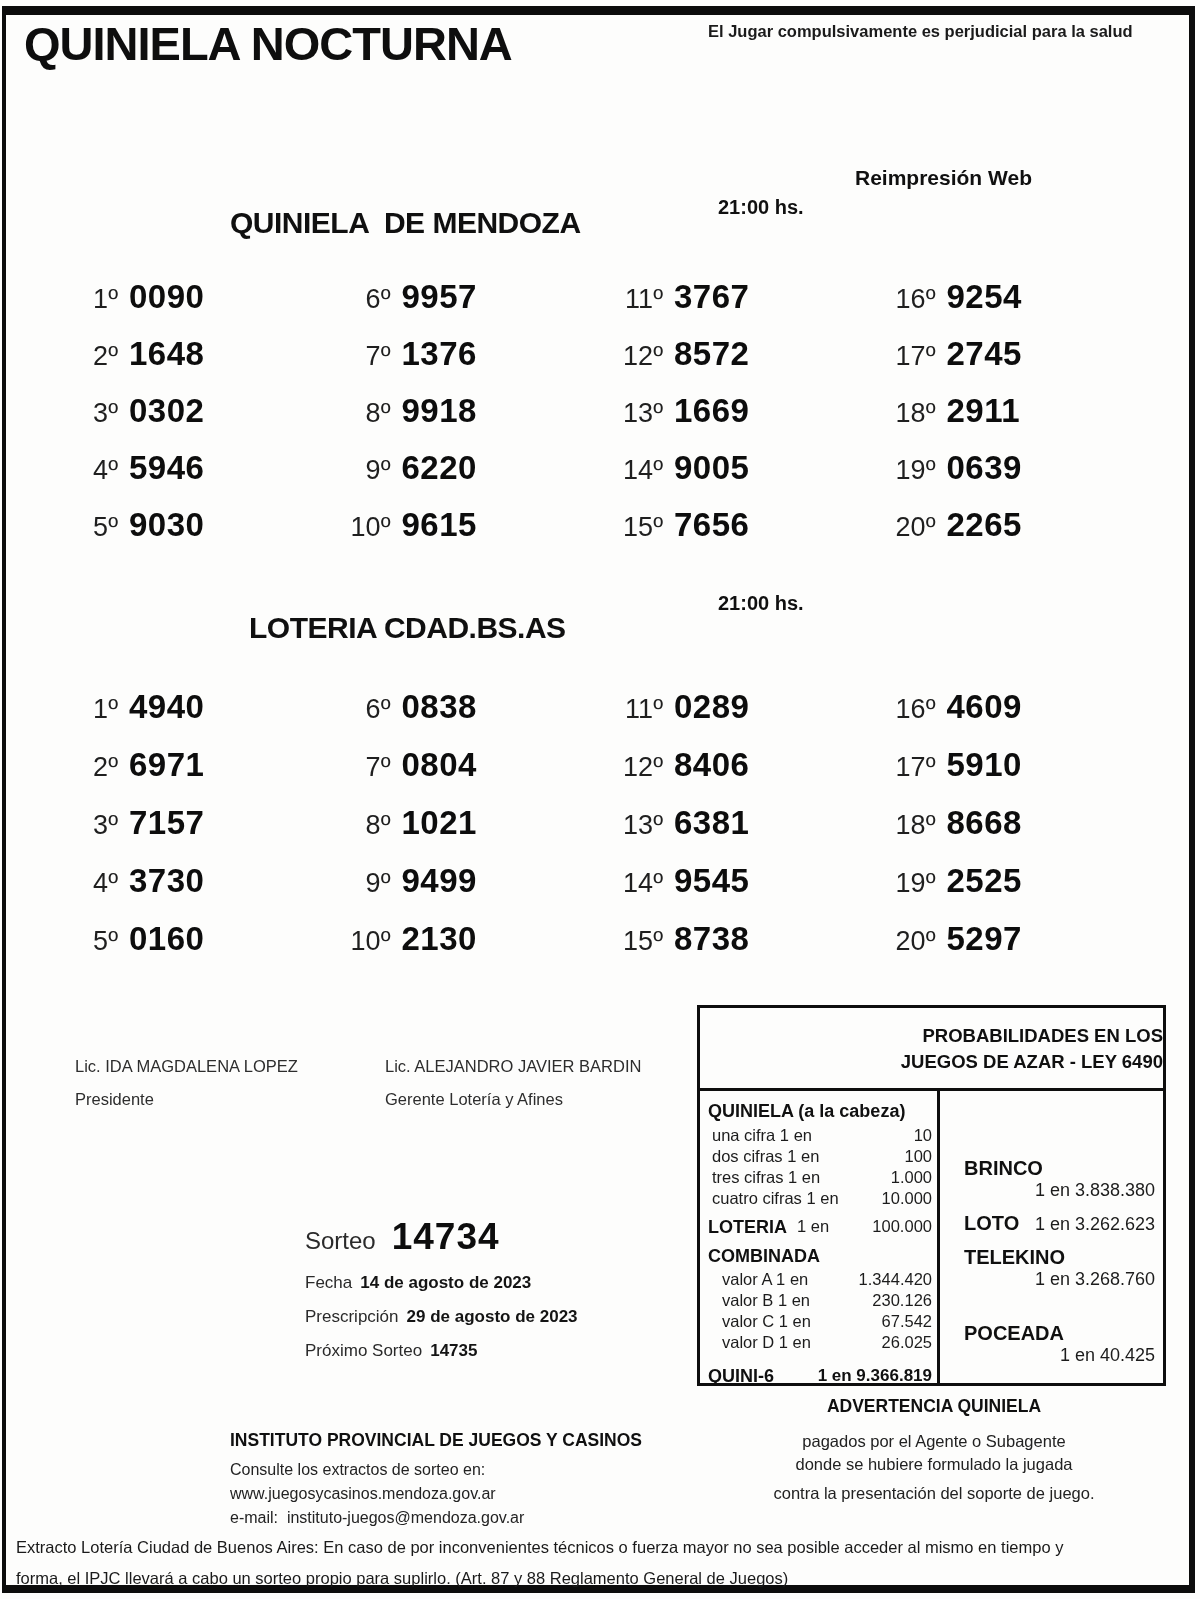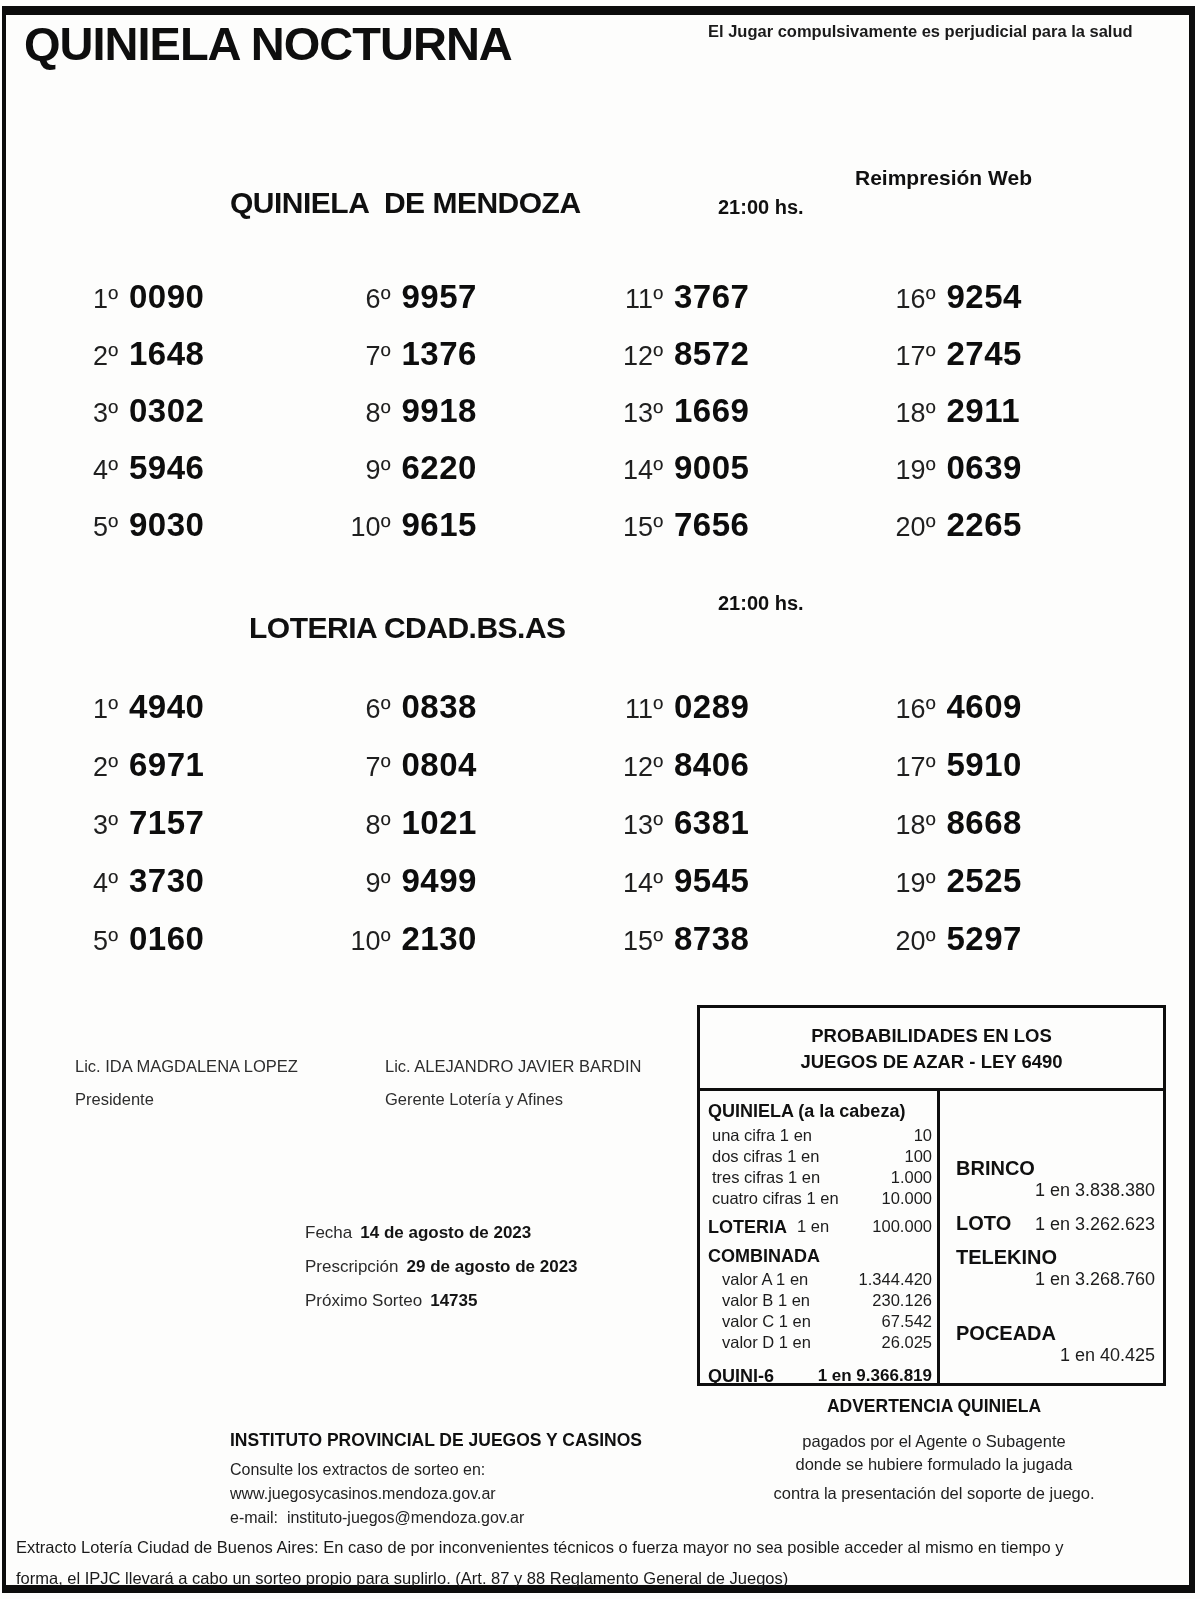--- a/index.html
+++ b/index.html
@@ -11,21 +11,21 @@
   }
   .frame {
     position:absolute; top:6px; left:2px; right:5px; bottom:6px;
     border:4px solid #0c0c0c; border-top-width:9px; border-right-width:6px; border-bottom-width:8px;
     pointer-events:none;
   }
   .page-title { position:absolute; left:24px; top:16px; font-size:47px; font-weight:bold; letter-spacing:-1px; color:#0e0e0e; }
   .top-warning { position:absolute; left:708px; top:22px; width:460px; font-size:16.5px; font-weight:bold; color:#1b1b1b; }
 
   .sec-title { position:absolute; font-size:30px; font-weight:bold; letter-spacing:-0.5px; white-space:pre; color:#101010; }
-  .sec1-title { left:230px; top:186px; }
+  .sec1-title { left:230px; top:206px; }
   .sec2-title { left:249px; top:595px;margin-top:16px; }
   .sec-time { position:absolute; font-size:20px; font-weight:bold; color:#101010; }
   .sec1-time { left:718px; top:196px; }
   .sec2-time { left:718px; top:592px; }
   .reimpresion { position:absolute; left:855px; top:166px; font-size:21px; font-weight:bold; color:#101010; }
 
   .results {
     position:absolute; left:60px; width:1090px;
     display:grid; grid-auto-flow:column;
     grid-template-columns:repeat(4,1fr); align-items:center;
@@ -41,24 +41,24 @@
   .official .name { margin-bottom:14px; }
 
   .sorteo { position:absolute; left:305px; top:1216px; }
   .sorteo-main { display:flex; align-items:baseline; margin-bottom:8px; }
   .sorteo-label { font-size:24px; color:#2a2a2a; }
   .sorteo-num { font-size:37px; font-weight:bold; margin-left:16px; letter-spacing:1px; color:#0d0d0d; }
   .sorteo-row { font-size:17px; line-height:34px; color:#2a2a2a; }
   .sorteo-row b { color:#141414; margin-left:8px; white-space:pre; }
 
   .prob-box { position:absolute; left:697px; top:1005px; width:469px; height:381px; border:3px solid #0e0e0e; background:#fdfdfc; }
-  .prob-header { height:83px; border-bottom:3px solid #0e0e0e; text-align:center; font-weight:bold; font-size:18.5px; line-height:26px; padding-top:15px; color:#101010; }
+  .prob-header { height:83px; border-bottom:3px solid #0e0e0e; text-align:right; font-weight:bold; font-size:18.5px; line-height:26px; padding-top:15px; color:#101010; }
   .prob-body { display:flex; height:292px; }
   .prob-left { width:240px; border-right:3px solid #0e0e0e; padding:8px 5px 4px 8px; }
-  .prob-right { flex:1; padding:66px 8px 0 16px; }
+  .prob-right { flex:1; padding:66px 8px 0 24px; }
   .q-header { font-weight:bold; font-size:18px; margin:2px 0 3px 0; color:#101010; }
   .p-rows .p-row { display:flex; justify-content:space-between; font-size:16.5px; line-height:21px; padding-left:4px; color:#1c1c1c; }
   .c-rows .p-row { padding-left:14px; }
   .inline-row { display:flex; font-size:18px; margin-top:8px; color:#1c1c1c; }
   .inline-row .gname { font-weight:bold; color:#101010; }
   .inline-row .mid { margin-left:10px; font-size:16.5px; }
   .inline-row .v { margin-left:auto; font-size:16.5px; }
   .combinada-header { font-weight:bold; font-size:18px; margin-top:8px; margin-bottom:2px; color:#101010; }
   .quini-row { display:flex; font-weight:bold; font-size:18px; margin-top:13px; color:#101010;gap:20px; }
   .quini-row .v { margin-left:auto; font-size:17px; }
@@ -262,20 +262,24 @@
   <div class="official official-1">
     <div class="name">Lic. IDA MAGDALENA LOPEZ</div>
     <div class="role">Presidente</div>
   </div>
   <div class="official official-2">
     <div class="name">Lic. ALEJANDRO JAVIER BARDIN</div>
     <div class="role">Gerente Lotería y Afines</div>
   </div>
 
   <div class="sorteo">
+    <div class="sorteo-main">
+      <span class="sorteo-label">Sorteo</span>
+      <span class="sorteo-num">14734</span>
+    </div>
     <div class="sorteo-row">
       <span>Fecha</span><b>14 de agosto de 2023</b>
     </div>
     <div class="sorteo-row">
       <span>Prescripción</span><b>29 de agosto de 2023</b>
     </div>
     <div class="sorteo-row">
       <span>Próximo Sorteo</span><b>14735</b>
     </div>
   </div>

